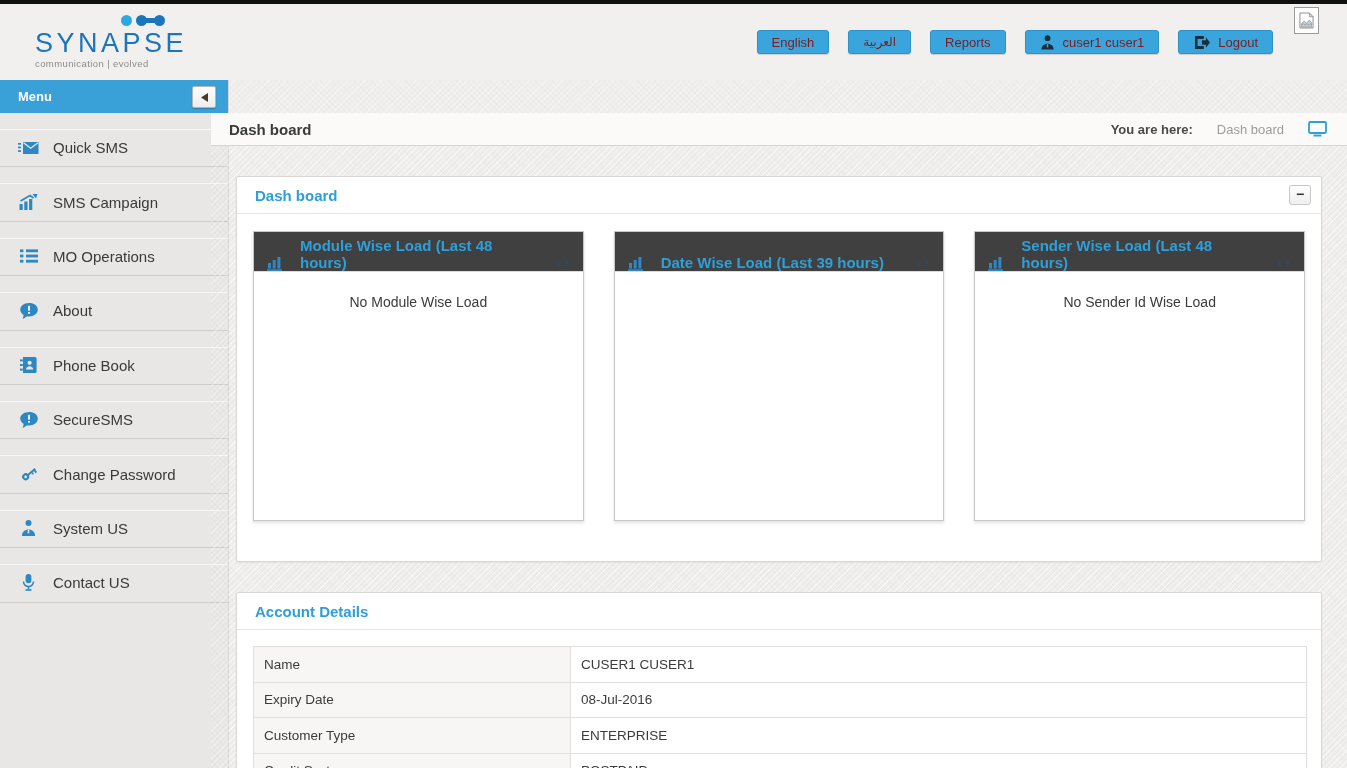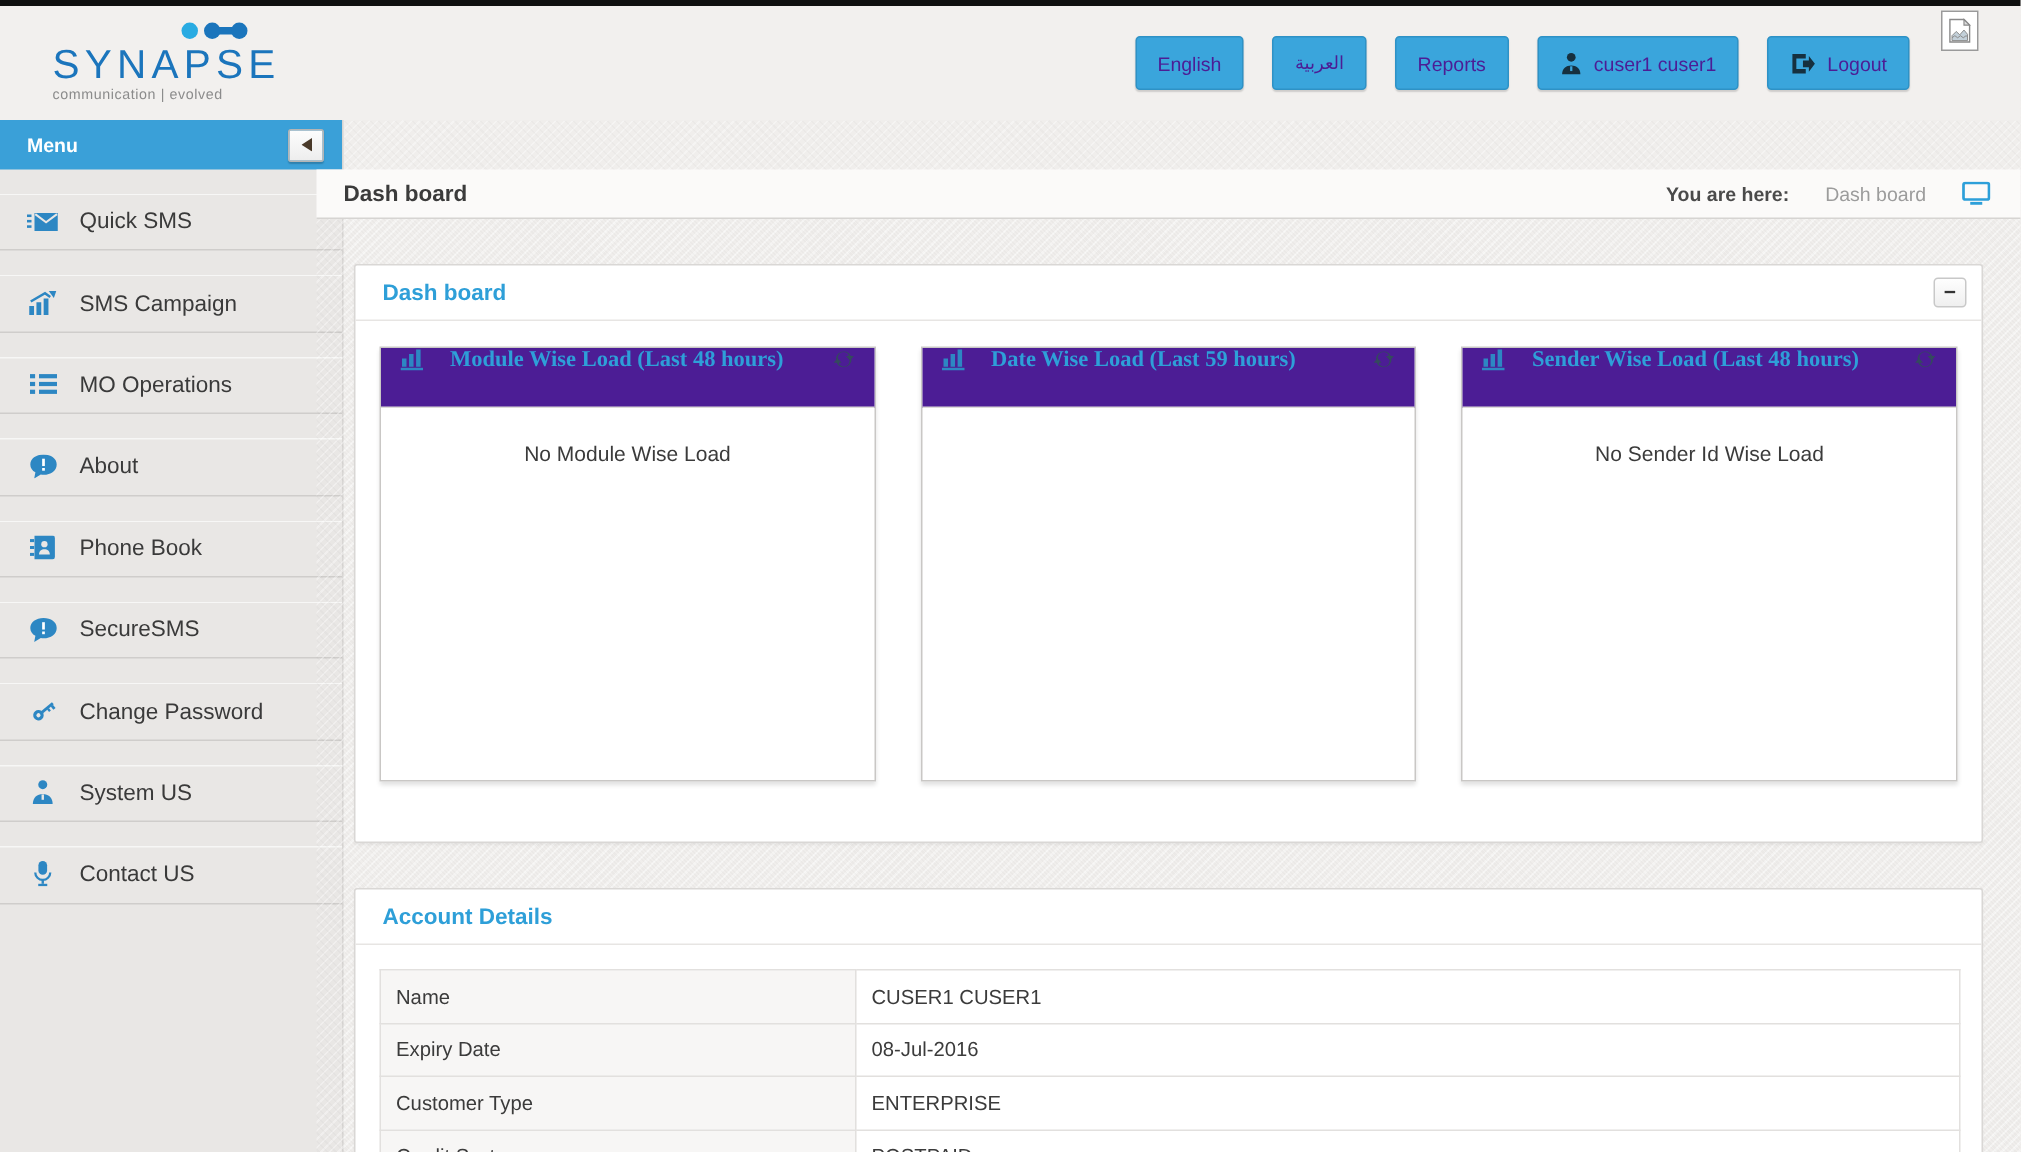--- a/index.html
+++ b/index.html
@@ -19,21 +19,21 @@
   .logo-dots { display:flex; align-items:center; justify-content:flex-end; height:16px; padding-right:2px; }
   .dot { width:11px; height:11px; border-radius:50%; }
   .dot-light { background:#29abe2; margin-right:4px; }
   .dot-dark { background:#1b75bc; }
   .dot-link { width:9px; height:5px; background:#1b75bc; margin:0 -1px; }
   .logo-word { font-size:27px; letter-spacing:3.5px; color:#1b75bc; font-weight:400; line-height:30px; }
   .logo-tag { font-size:9.5px; color:#8b8b8b; letter-spacing:0.4px; }
 
   .header-buttons { position:absolute; top:0; right:74px; height:76px; display:flex; align-items:center; gap:19px; }
   .hbtn { display:flex; align-items:center; gap:8px; background:#3aa5dc; border:1px solid #2e92c6;
-    border-radius:3px; color:#4c1d95; font-size:13px; padding:0 14px; height:36px; cursor:pointer;
+    border-radius:3px; color:#7f1d1d; font-size:13px; padding:0 14px; height:24px; cursor:pointer;
     box-shadow:0 1px 1px rgba(0,0,0,0.15); white-space:nowrap; }
   .hbtn svg { display:block; }
 
   .broken-img { position:absolute; right:28px; top:3px; width:25px; height:27px; background:#fff;
     border:1px solid #9a9a9a; display:flex; align-items:center; justify-content:center; }
 
   
   .sidebar { position:absolute; left:0; top:80px; width:229px; height:688px; background:#e9e7e5;
     border-right:1px solid #d8d6d4; }
   .menu-head { height:33px; background:#3aa0d8; display:flex; align-items:center; padding:0 12px 0 18px; }
@@ -59,22 +59,22 @@
 
   .panel { background:#fff; border:1px solid #d9d7d5; border-radius:2px; box-shadow:0 1px 2px rgba(0,0,0,0.05); }
   .panel-head { height:37px; display:flex; align-items:center; padding:0 10px 0 18px; border-bottom:1px solid #e7e5e3; }
   .panel-title { font-size:15px; font-weight:bold; color:#2e9fd8; flex:1; }
   .minimize-btn { width:22px; height:20px; background:linear-gradient(#fefefe,#efefef); border:1px solid #c8c8c8;
     border-radius:3px; color:#333; font-size:14px; font-weight:bold; line-height:16px; text-align:center; cursor:pointer; }
 
   .dash-body { padding:17px 16px 40px; display:flex; gap:30px; }
   .card { width:332px; height:290px; background:#fff; border:1px solid #c9c7c5;
     box-shadow:0 2px 3px rgba(0,0,0,0.12); }
-  .card-head { height:40px; background:#4c1d95; border-bottom:1px solid #dddbd9;
-    display:flex; align-items:flex-start; padding:0 13px; gap:16px;font-family:Liberation Serif, serif; }
+  .card-head { height:40px; background:#404040; border-bottom:1px solid #dddbd9;
+    display:flex; align-items:flex-end; padding:0 13px; gap:16px; }
   .card-title { font-size:15px; font-weight:bold; color:#2e9fd8; }
   .refresh { margin-left:auto; cursor:pointer; display:flex; }
   .card-body { text-align:center; padding-top:22px; font-size:14px; color:#3b3b3b; }
 
   .account-panel { margin-top:30px; }
   .account-body { padding:16px 16px 16px; }
   table.acct { width:1054px; border-collapse:collapse; font-size:13.5px; color:#3b3b3b; }
   table.acct td { border:1px solid #e2e0de; height:35.5px; padding:0 10px; }
   td.lbl { width:317px; background:#f7f6f5; }
   td.val { background:#fff; }
@@ -316,21 +316,21 @@
             <span style="display:flex;">
               <svg width="17" height="15" viewBox="0 0 17 15">
                   <g fill="#2d87c3">
                     <rect x="1" y="7" width="3" height="5.5"></rect>
                     <rect x="5.7" y="4" width="3" height="8.5"></rect>
                     <rect x="10.4" y="1" width="3" height="11.5"></rect>
                     <rect x="0" y="13.2" width="15" height="1.8"></rect>
                   </g>
                 </svg>
             </span>
-            <span class="card-title">Date Wise Load (Last 59 hours)</span>
+            <span class="card-title">Date Wise Load (Last 39 hours)</span>
             <span class="refresh">
               <svg width="15" height="15" viewBox="0 0 20 20">
                   <path fill="#34495e" d="M10 3a7 7 0 0 1 6.3 4H19l-3.5 4.2L12 7h2.6A5 5 0 0 0 5 10H3a7 7 0 0 1 7-7z"></path>
                   <path fill="#34495e" d="M10 17a7 7 0 0 1-6.3-4H1l3.5-4.2L8 13H5.4A5 5 0 0 0 15 10h2a7 7 0 0 1-7 7z"></path>
                 </svg>
             </span>
           </div>
         </div>
 
         <div class="card">

